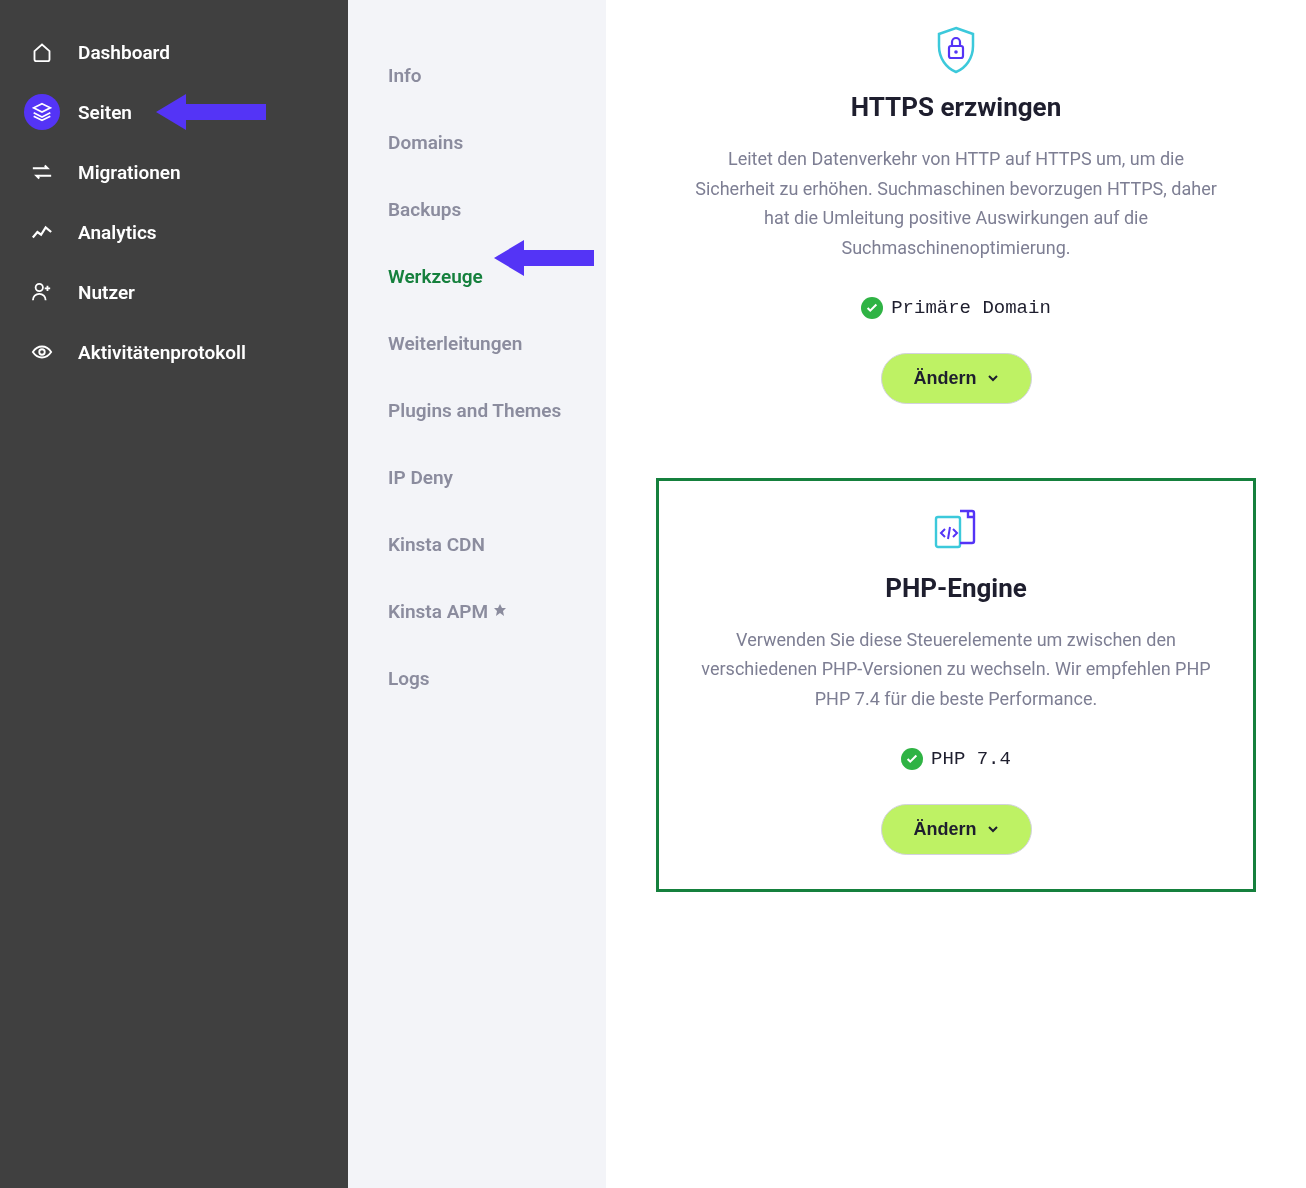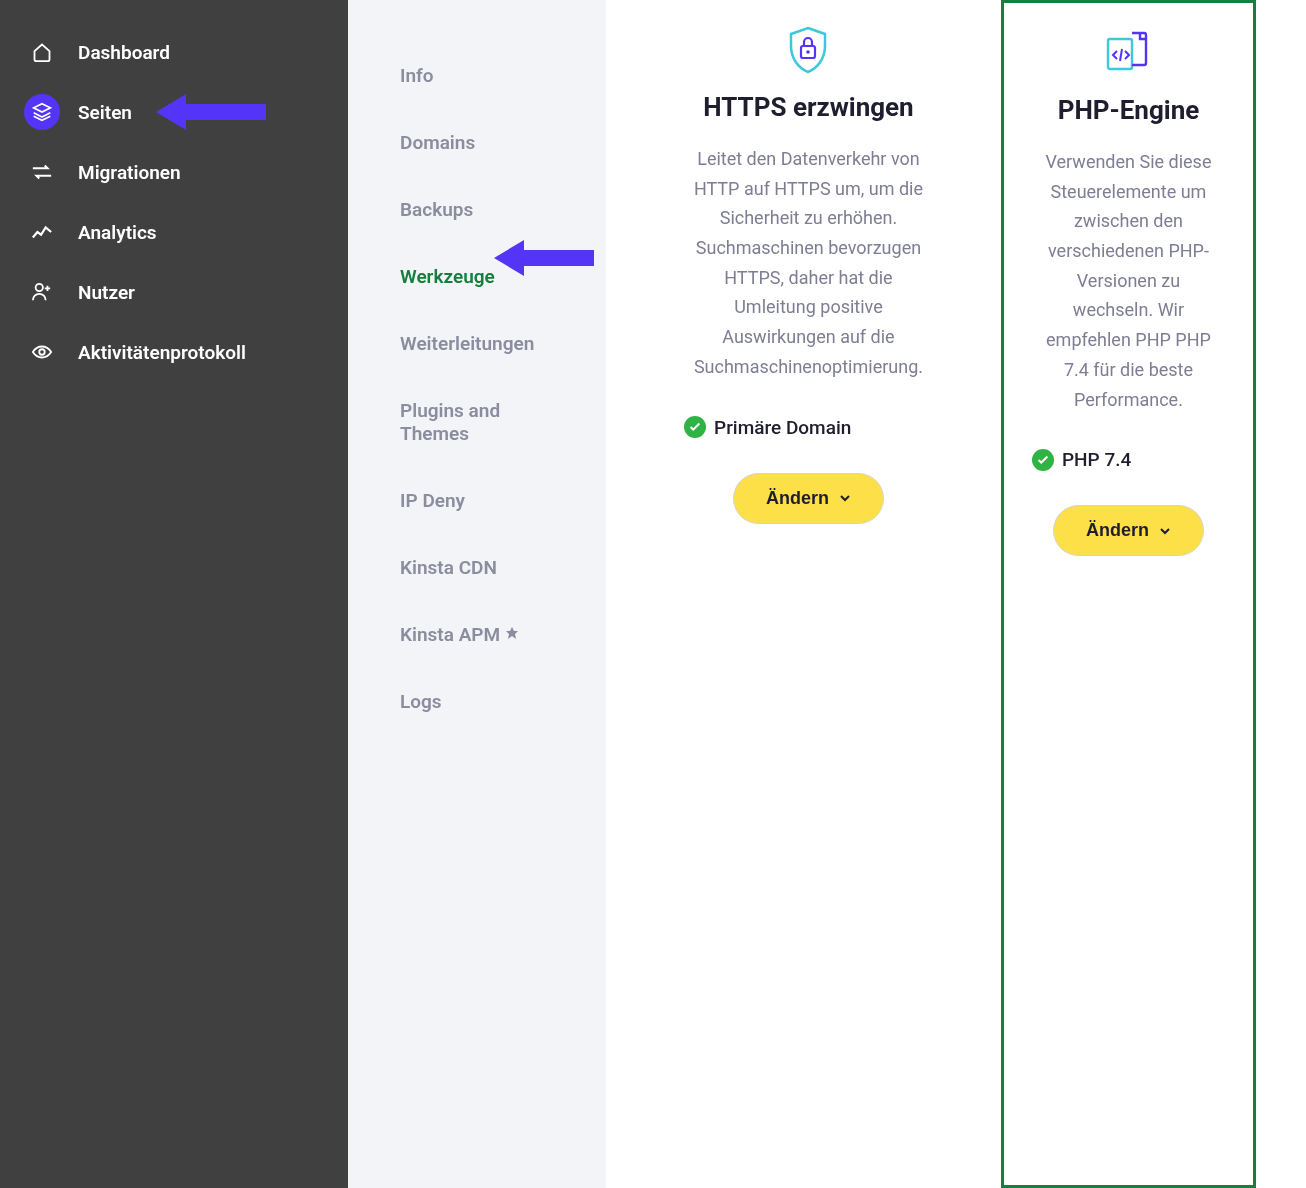--- a/index.html
+++ b/index.html
@@ -48,21 +48,21 @@
     }
     .arrow-annotation-1 {
       position: absolute;
       left: 156px;
       top: 50%;
       transform: translateY(-50%);
     }
     .subnav {
       width: 258px;
       background: #f3f4f8;
-      padding: 42px 16px;
+      padding: 42px 4px;
     }
     .subnav-item {
       padding: 22px 36px;
       color: #8b8c9e;
       font-size: 19px;
       font-weight: 600;
       cursor: pointer;
       position: relative;
       display: flex;
       align-items: center;
@@ -72,21 +72,21 @@
     }
     .subnav-item .badge-icon {
       margin-left: 6px;
       color: #8b8c9e;
     }
     .main {
       flex: 1;
       background: #fff;
       padding: 0 50px;
       display: flex;
-      flex-direction: row;
+      flex-direction: column;
       gap: 40px;
     }
     .card {
       padding: 26px 28px 34px;
       text-align: center;
     }
     .card.highlighted {
       border: 3px solid #15803d;
     }
     .card-icon {
@@ -106,25 +106,27 @@
     .card-desc {
       font-size: 18px;
       color: #7d7e93;
       line-height: 1.65;
       margin-bottom: 34px;
       padding: 0 8px;
     }
     .status-line {
       display: flex;
       align-items: center;
+      justify-content: center;
       gap: 8px;
       margin-bottom: 34px;
       font-size: 19px;
       color: #1e1e2e;
       font-weight: 500;
+      font-family: Liberation Mono, monospace;
     }
     .check-circle {
       width: 22px;
       height: 22px;
       background: #2fb344;
       border-radius: 50%;
       display: flex;
       align-items: center;
       justify-content: center;
     }
@@ -133,21 +135,21 @@
       height: 14px;
       fill: #fff;
     }
     .action-btn {
       display: inline-flex;
       align-items: center;
       gap: 10px;
       padding: 14px 32px;
       border: 1px solid #d2d2dd;
       border-radius: 999px;
-      background: #fde047;
+      background: #bef264;
       font-size: 18px;
       font-weight: 600;
       color: #1e1e2e;
       cursor: pointer;
     }
     .chevron-down {
       width: 12px;
       height: 12px;
     }
     .arrow-svg {

